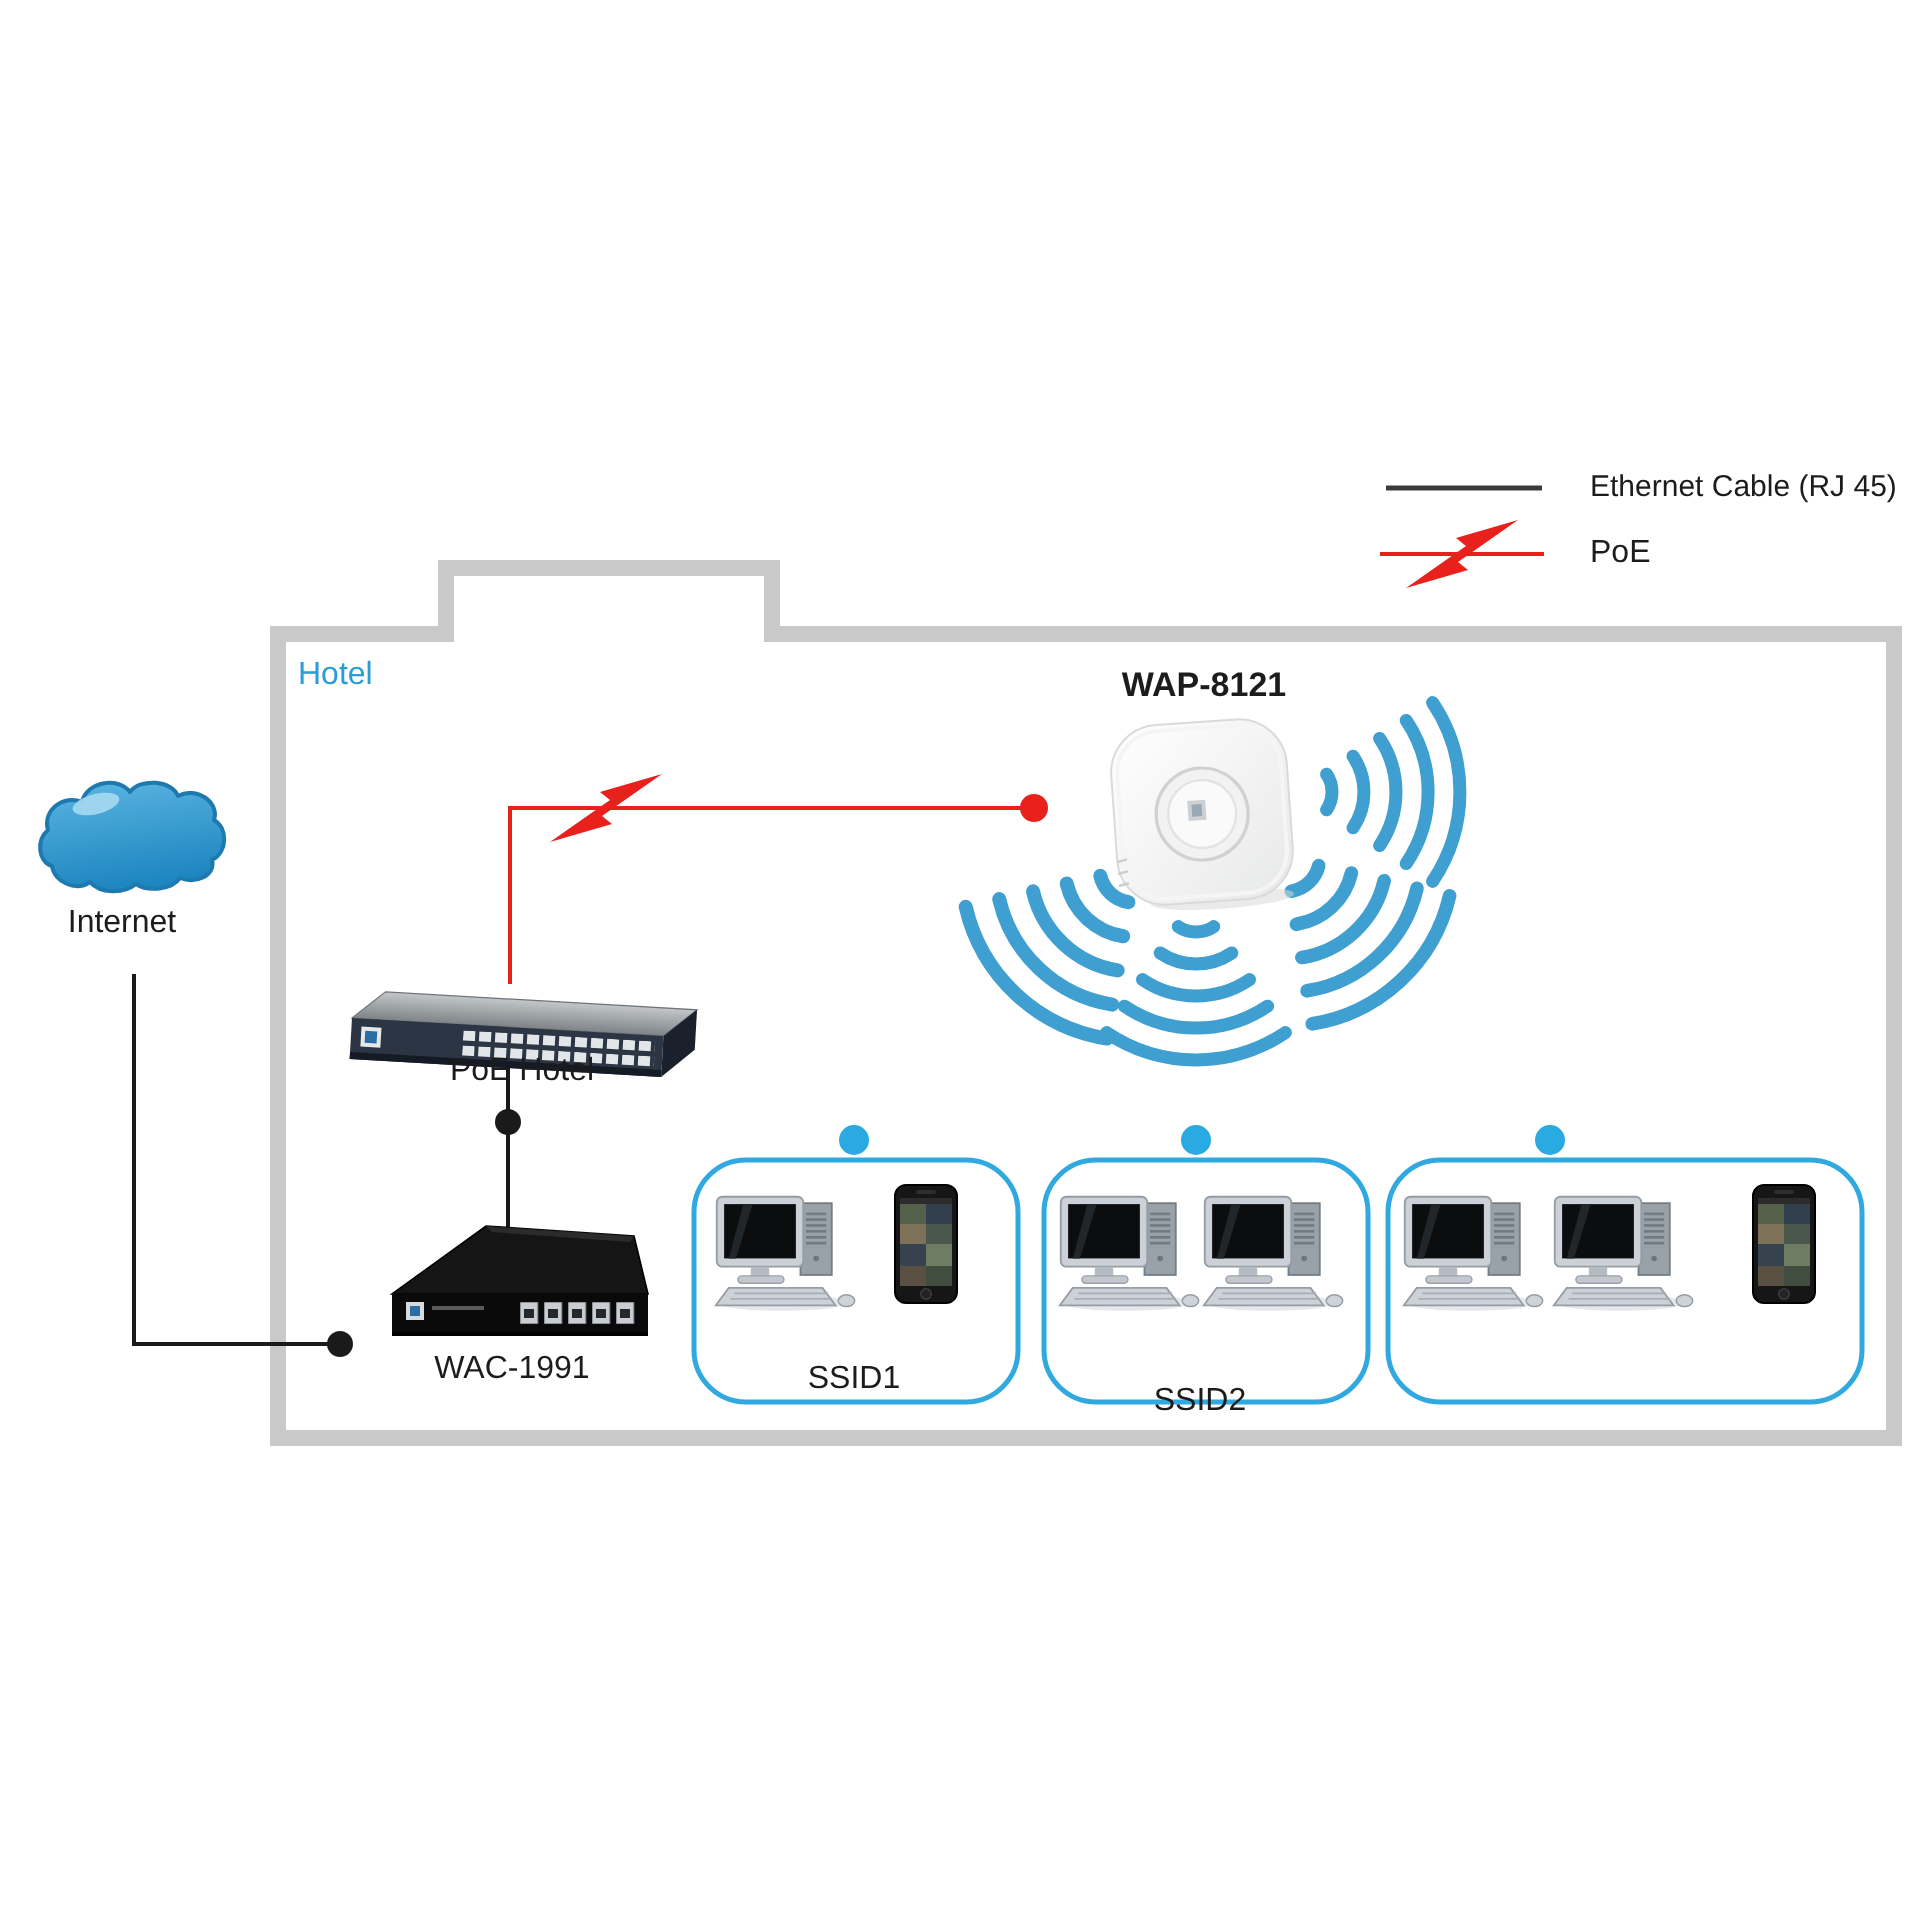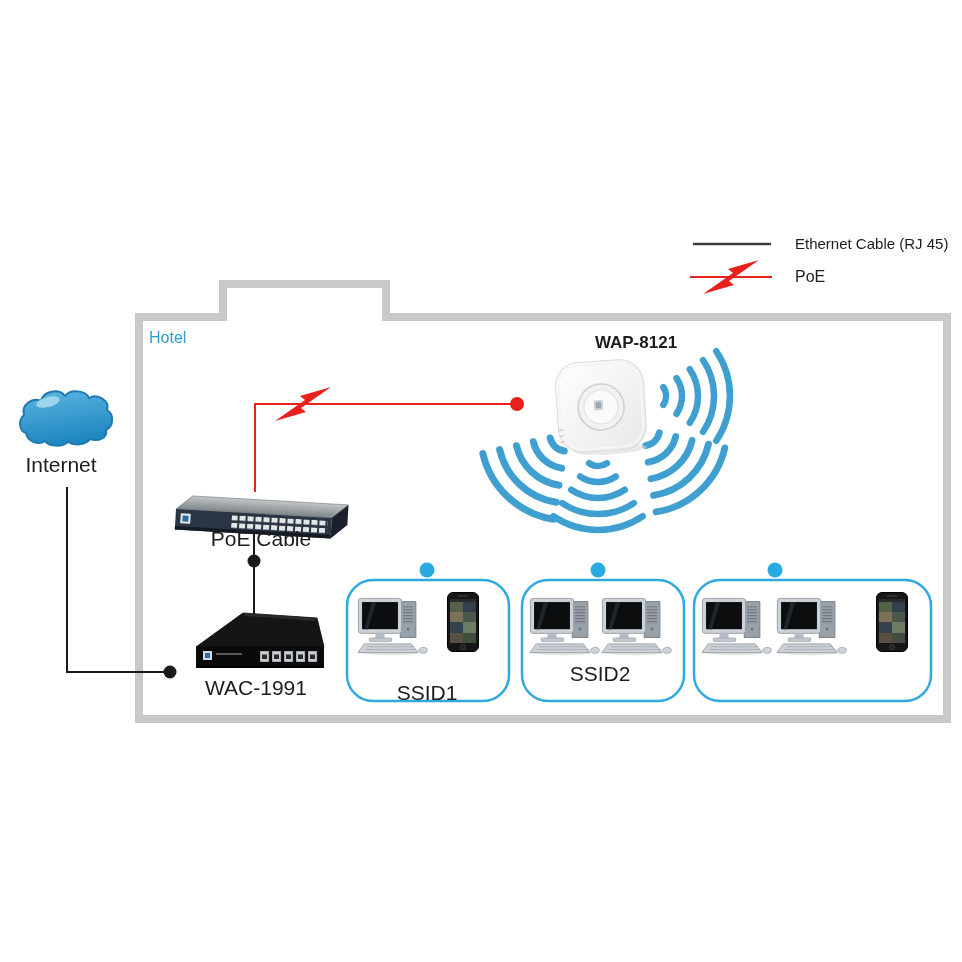--- a/index.html
+++ b/index.html
@@ -2,31 +2,31 @@
 <html><head>
 <meta charset="utf-8">
 <style>
   html,body{margin:0;padding:0;background:#ffffff;}
   .canvas{
     position:relative;width:962px;height:962px;background:#ffffff;
     font-family:"Liberation Sans",sans-serif;overflow:hidden;
   }
   .artboard{position:absolute;left:0;top:0;}
   .lbl{
-    position:absolute;color:#1c1c1c;font-size:21px;line-height:1.1;
+    position:absolute;color:#1c1c1c;font-size:16px;line-height:1.1;
     white-space:nowrap;
   }
   .lbl.centered{transform:translateX(-50%);}
   #lbl-hotel{left:149px;top:329px;color:#2B9CD8;font-size:16px;text-align:center;}
-  #lbl-wap{left:602px;top:334px;font-weight:bold;font-size:17px;margin-left:34px;}
+  #lbl-wap{left:602px;top:334px;font-weight:bold;font-size:17px;}
   #lbl-switch{left:261px;top:527px;}
   #lbl-wac{left:256px;top:676px;}
   #lbl-internet{left:61px;top:453px;}
   #lbl-ssid1{left:427px;top:681px;}
-  #lbl-ssid2{left:600px;top:662px;}
+  #lbl-ssid2{left:600px;top:692px;}
   #lbl-ssid3{left:812px;top:662px;}
   #lbl-legend-eth{left:795px;top:236px;font-size:15px;}
   #lbl-legend-poe{left:795px;top:268px;font-size:16px;}
 </style>
 </head>
 <body>
 
 <div class="canvas">
 
   <svg class="artboard" width="962" height="962" viewBox="0 0 962 962">
@@ -179,21 +179,21 @@
     <use href="#pc" transform="translate(776,597) scale(0.92)"></use>
     <use href="#phone" transform="translate(876,592)"></use>
   </svg>
 
   <div class="lbl" id="lbl-legend-eth">Ethernet Cable (RJ 45)</div>
   <div class="lbl" id="lbl-legend-poe">PoE</div>
 
   <div class="lbl" id="lbl-hotel">Hotel</div>
 
   <div class="lbl centered" id="lbl-wap">WAP-8121</div>
-  <div class="lbl centered" id="lbl-switch">PoE Cable</div>
+  <div class="lbl centered" id="lbl-switch">PoE Hotel</div>
   <div class="lbl centered" id="lbl-wac">WAC-1991</div>
   <div class="lbl centered" id="lbl-internet">Internet</div>
 
   <div class="lbl centered" id="lbl-ssid1">SSID1</div>
   <div class="lbl centered" id="lbl-ssid2">SSID2</div>
   <div class="lbl centered" id="lbl-ssid3"></div>
 
 </div>
 
 </body></html>

